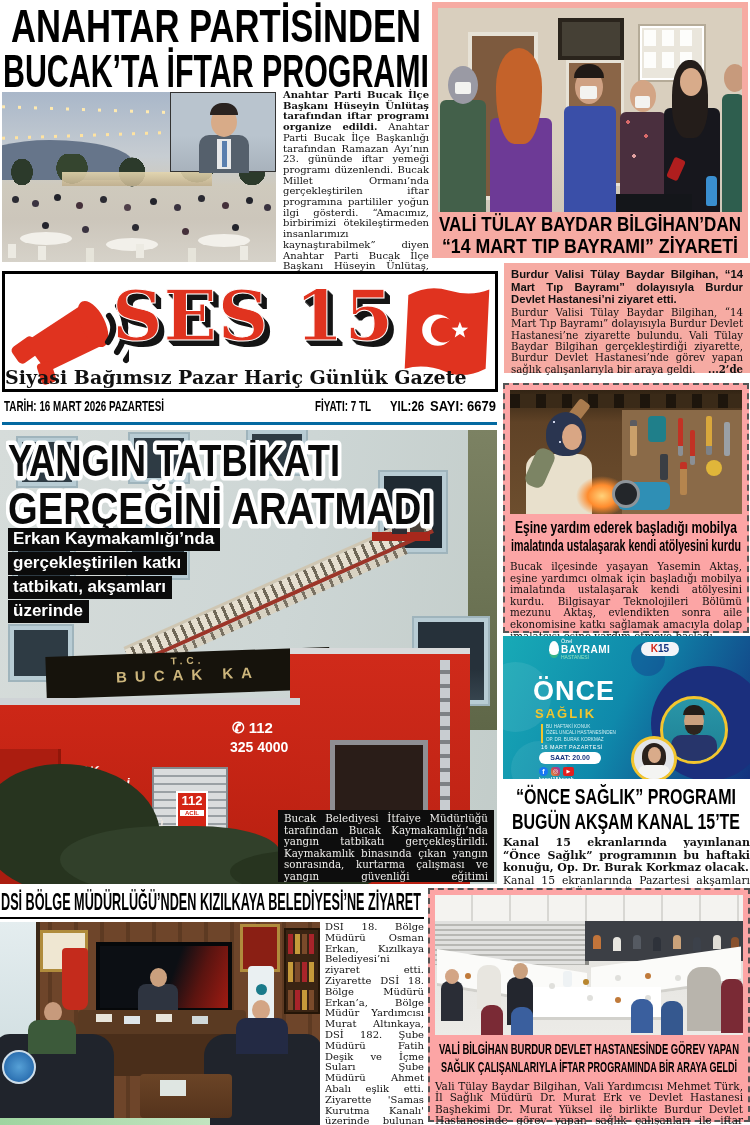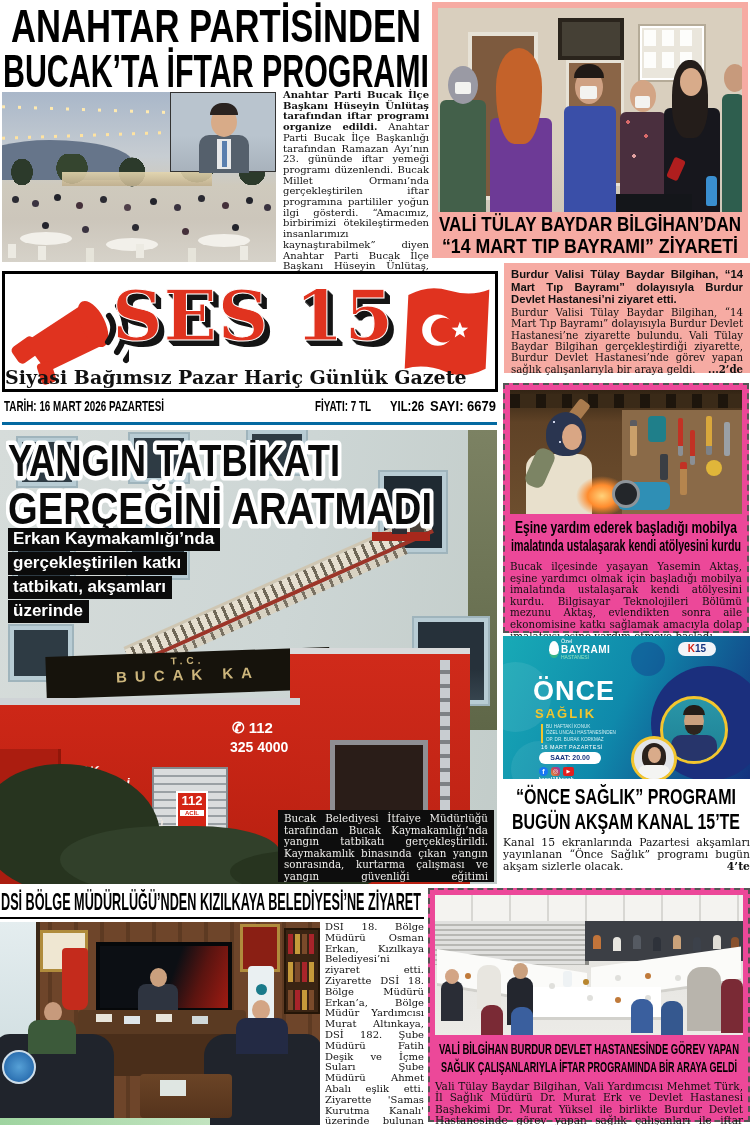--- a/index.html
+++ b/index.html
@@ -10,21 +10,21 @@
   .just{text-align:justify;}
   .pgref{float:right;font-weight:bold;}
   svg.hl text{font-family:"Liberation Sans",sans-serif;font-weight:bold;}
   .photo{position:absolute;overflow:hidden;}
   .fig-head{position:absolute;border-radius:50%;}
   .fig-torso{position:absolute;border-radius:6px 6px 0 0;}
   .mask{position:absolute;background:#f3f3f0;border-radius:2px;}
   .win{position:absolute;background:#2e3b44;border:4px solid #b8ccd4;box-shadow:0 0 0 2px #9fb4bc;}
   .blackline{display:inline-block;background:#0b0b0b;color:#fff;font-weight:bold;
              padding:1px 6px 2px 5px;margin-bottom:1px;font-size:17px;line-height:20px;}
-  .dash{border:2px dashed #555;background:#ec4899;box-sizing:border-box;}
+  .dash{border:2px dashed #555;background:#fca5a5;box-sizing:border-box;}
   .pink{background:#f6aba3;}
   .tool{position:absolute;border-radius:2px;}
 </style>
 </head>
 <body>
 
 <div id="page">
 
   <svg class="abs hl" style="left:0;top:2px" width="432" height="90">
     <text x="216" y="40" font-size="46" text-anchor="middle" textLength="410" lengthAdjust="spacingAndGlyphs">ANAHTAR PARTİSİNDEN</text>
@@ -231,21 +231,21 @@
       <div class="abs" style="left:-22px;top:26px;width:70px;height:70px;border-radius:50%;background:rgba(255,255,255,.08);"></div>
       <div class="abs" style="left:8px;bottom:-18px;width:56px;height:56px;border-radius:50%;background:rgba(255,255,255,.07);"></div>
       <div class="abs" style="left:128px;top:6px;width:34px;height:34px;border-radius:50%;background:rgba(20,60,140,.45);"></div>
       <div class="abs" style="left:148px;top:30px;width:115px;height:115px;border-radius:50%;background:#1b2f7d;"></div>
       <div class="abs" style="left:58px;top:3px;width:80px;color:#fff;line-height:1;">
         <div class="abs" style="left:-12px;top:2px;width:10px;height:14px;background:#fff;border-radius:50% 50% 45% 45%;border-bottom:3px solid #37b58a;"></div>
         <div style="font-size:5.5px;">Özel</div>
         <div style="font-size:10px;font-weight:bold;letter-spacing:.5px;">BAYRAMI</div>
         <div style="font-size:5px;color:#8fe0bc;">HASTANESİ</div>
       </div>
-      <div class="abs" style="left:138px;top:6px;width:38px;height:14px;background:#f2f4f8;border-radius:8px;text-align:center;font-weight:bold;font-size:10px;line-height:14px;margin-left:37px;">
+      <div class="abs" style="left:138px;top:6px;width:38px;height:14px;background:#f2f4f8;border-radius:8px;text-align:center;font-weight:bold;font-size:10px;line-height:14px;">
         <span style="color:#d42515;">K</span><span style="color:#14327e;">15</span>
       </div>
       <div class="abs" style="left:30px;top:40px;font-size:27px;font-weight:bold;color:#fff;letter-spacing:1px;">ÖNCE</div>
       <div class="abs" style="left:32px;top:70px;font-size:13px;font-weight:bold;color:#f2c52e;letter-spacing:2px;">SAĞLIK</div>
       <div class="abs" style="left:38px;top:88px;color:#cfeef2;font-size:4.6px;line-height:6.4px;border-left:2px solid #f2c52e;padding-left:3px;">
         <div>BU HAFTAKİ KONUK</div>
         <div>ÖZEL UNCALI HASTANESİNDEN</div>
         <div>OP. DR. BURAK KORKMAZ</div>
       </div>
       <div class="abs" style="left:38px;top:108px;color:#fff;font-size:5.4px;letter-spacing:.5px;">16 MART PAZARTESİ</div>
@@ -264,20 +264,21 @@
         <div class="abs" style="left:8px;top:4px;width:24px;height:26px;border-radius:50% 50% 40% 40%;background:#2a211c;"></div>
         <div class="fig-head" style="left:14px;top:8px;width:13px;height:16px;background:#d9ab8a;"></div>
         <div class="abs" style="left:4px;top:26px;width:32px;height:14px;border-radius:8px 8px 0 0;background:#f4f4f2;"></div>
       </div>
     </div>
     <svg class="hl" width="247" height="52" style="display:block;margin-top:4px;">
       <text x="123" y="21" font-size="22" text-anchor="middle" textLength="220" lengthAdjust="spacingAndGlyphs">“ÖNCE SAĞLIK” PROGRAMI</text>
       <text x="123" y="46" font-size="22" text-anchor="middle" textLength="228" lengthAdjust="spacingAndGlyphs">BUGÜN AKŞAM KANAL 15’TE</text>
     </svg>
     <div class="serif just" style="margin-top:2px;">
+      <b style="font-size:11px;line-height:12.6px;display:block;">Kanal 15 ekranlarında yayınlanan “Önce Sağlık” programının bu haftaki konuğu, Op. Dr. Burak Korkmaz olacak.</b>
       <div style="font-size:10.8px;line-height:12px;">
         <span>Kanal 15 ekranlarında Pazartesi akşamları yayınlanan “Önce Sağlık” programı bugün akşam sizlerle olacak.</span>
         <b class="pgref">4’te</b>
       </div>
     </div>
   </div>
 
   <svg class="abs hl" style="left:0;top:889px" width="424" height="28">
     <text x="1" y="21" font-size="23" textLength="420" lengthAdjust="spacingAndGlyphs">DSİ BÖLGE MÜDÜRLÜĞÜ’NDEN KIZILKAYA BELEDİYESİ’NE ZİYARET</text>
   </svg>

